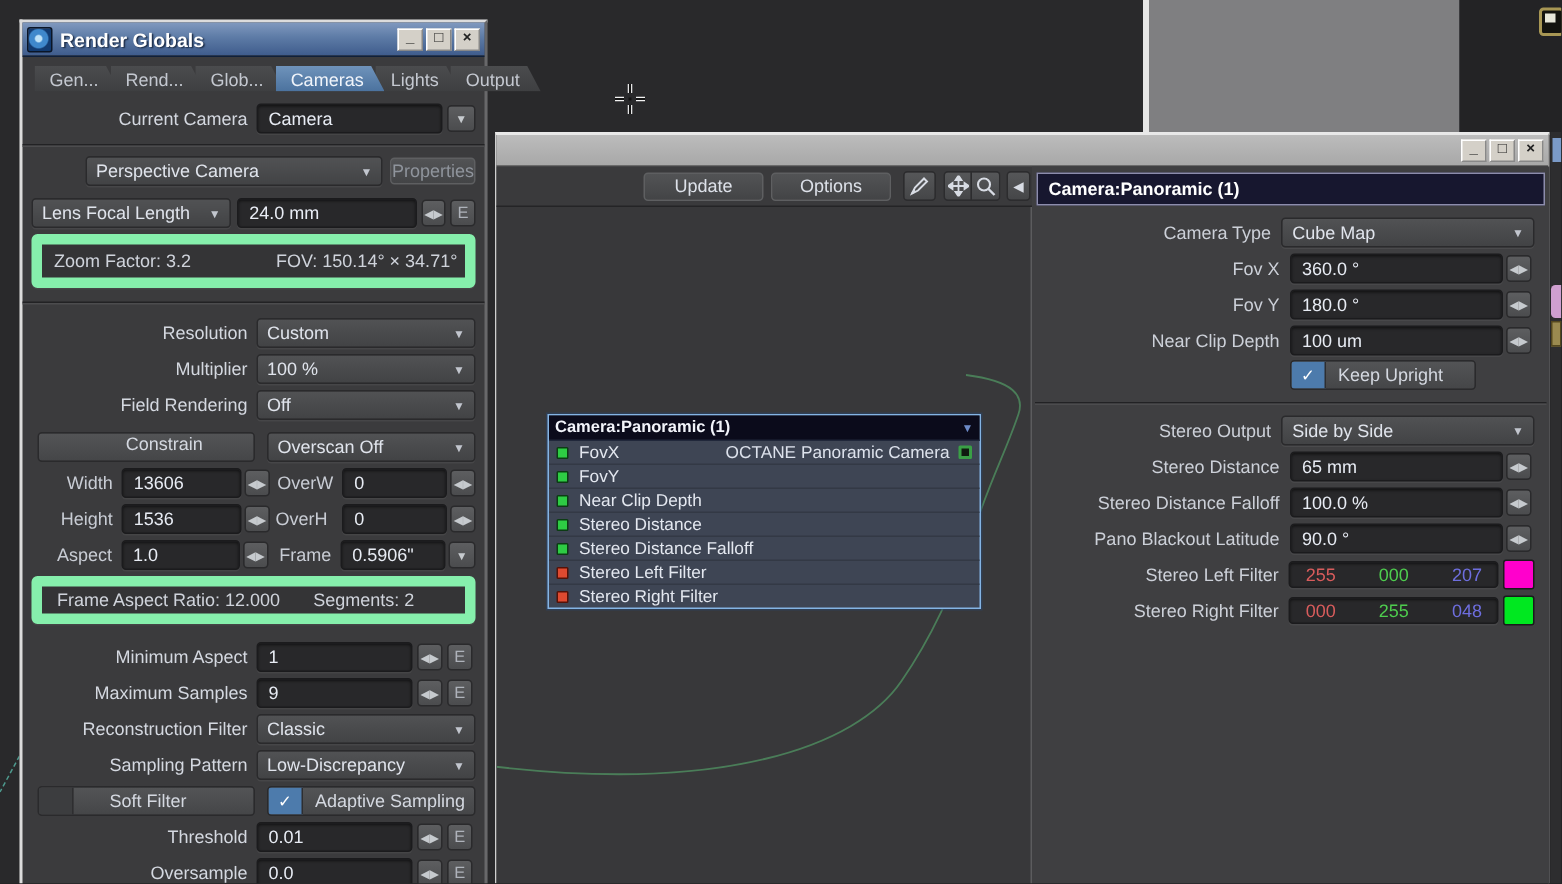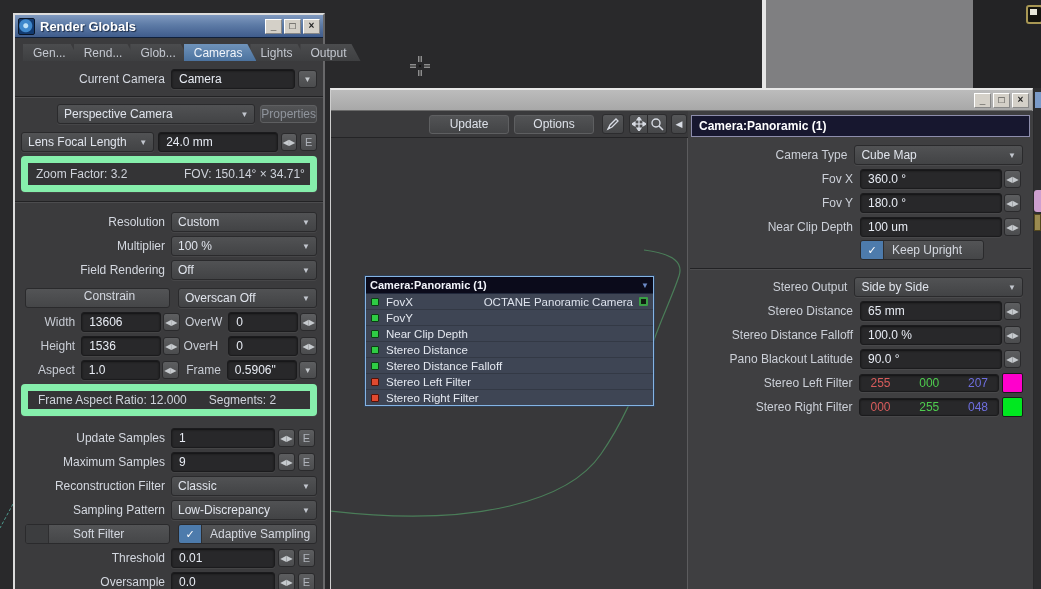--- a/index.html
+++ b/index.html
@@ -459,21 +459,21 @@
           <span>▼</span>
         </div>
   </div>
 
   <div class="infobox" style="height:18px;">
     <span style="margin-left:10px;">Frame Aspect Ratio: 12.000</span>
     <span style="margin-left:22px;">Segments: 2</span>
   </div>
 
   <div class="rg-row" style="margin-top:12px;">
-    <span class="rg-label">Update Samples</span>
+    <span class="rg-label">Minimum Aspect</span>
     <div class="field" style="width:88px;">
           <span>1</span>
         </div>
     <div class="sq-btn" style="margin-left:3px;">
           <span>◀▶</span>
         </div>
     <div class="sq-btn e" style="margin-left:3px;">
           <span>E</span>
         </div>
   </div>

